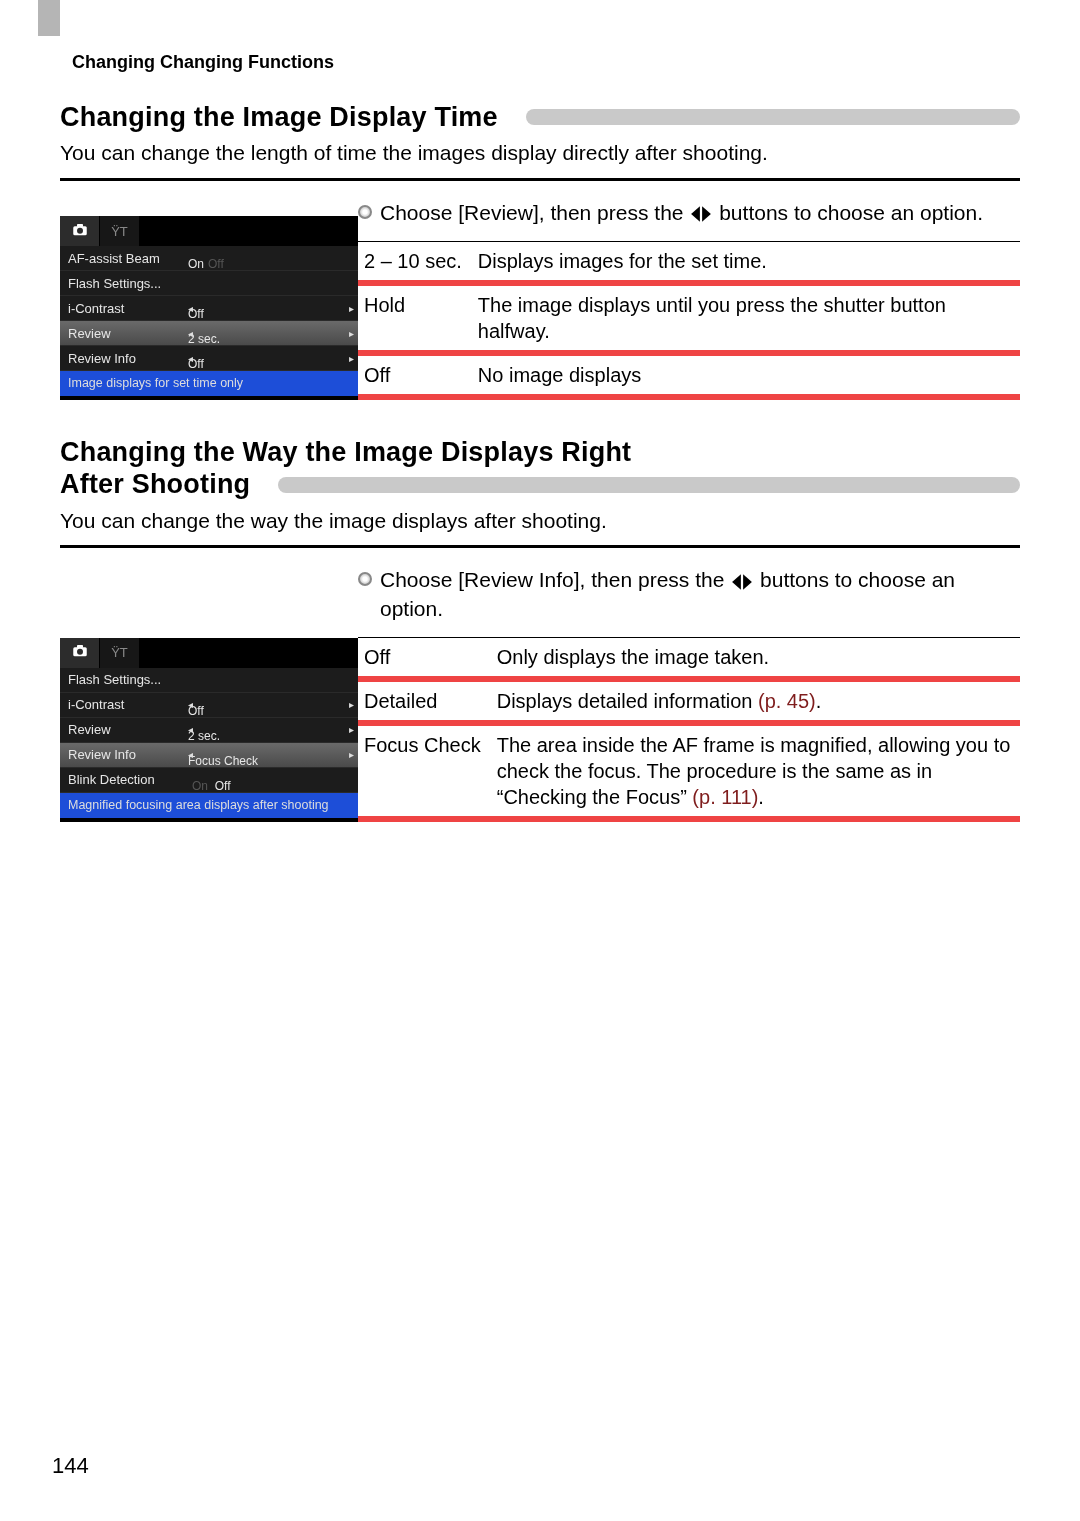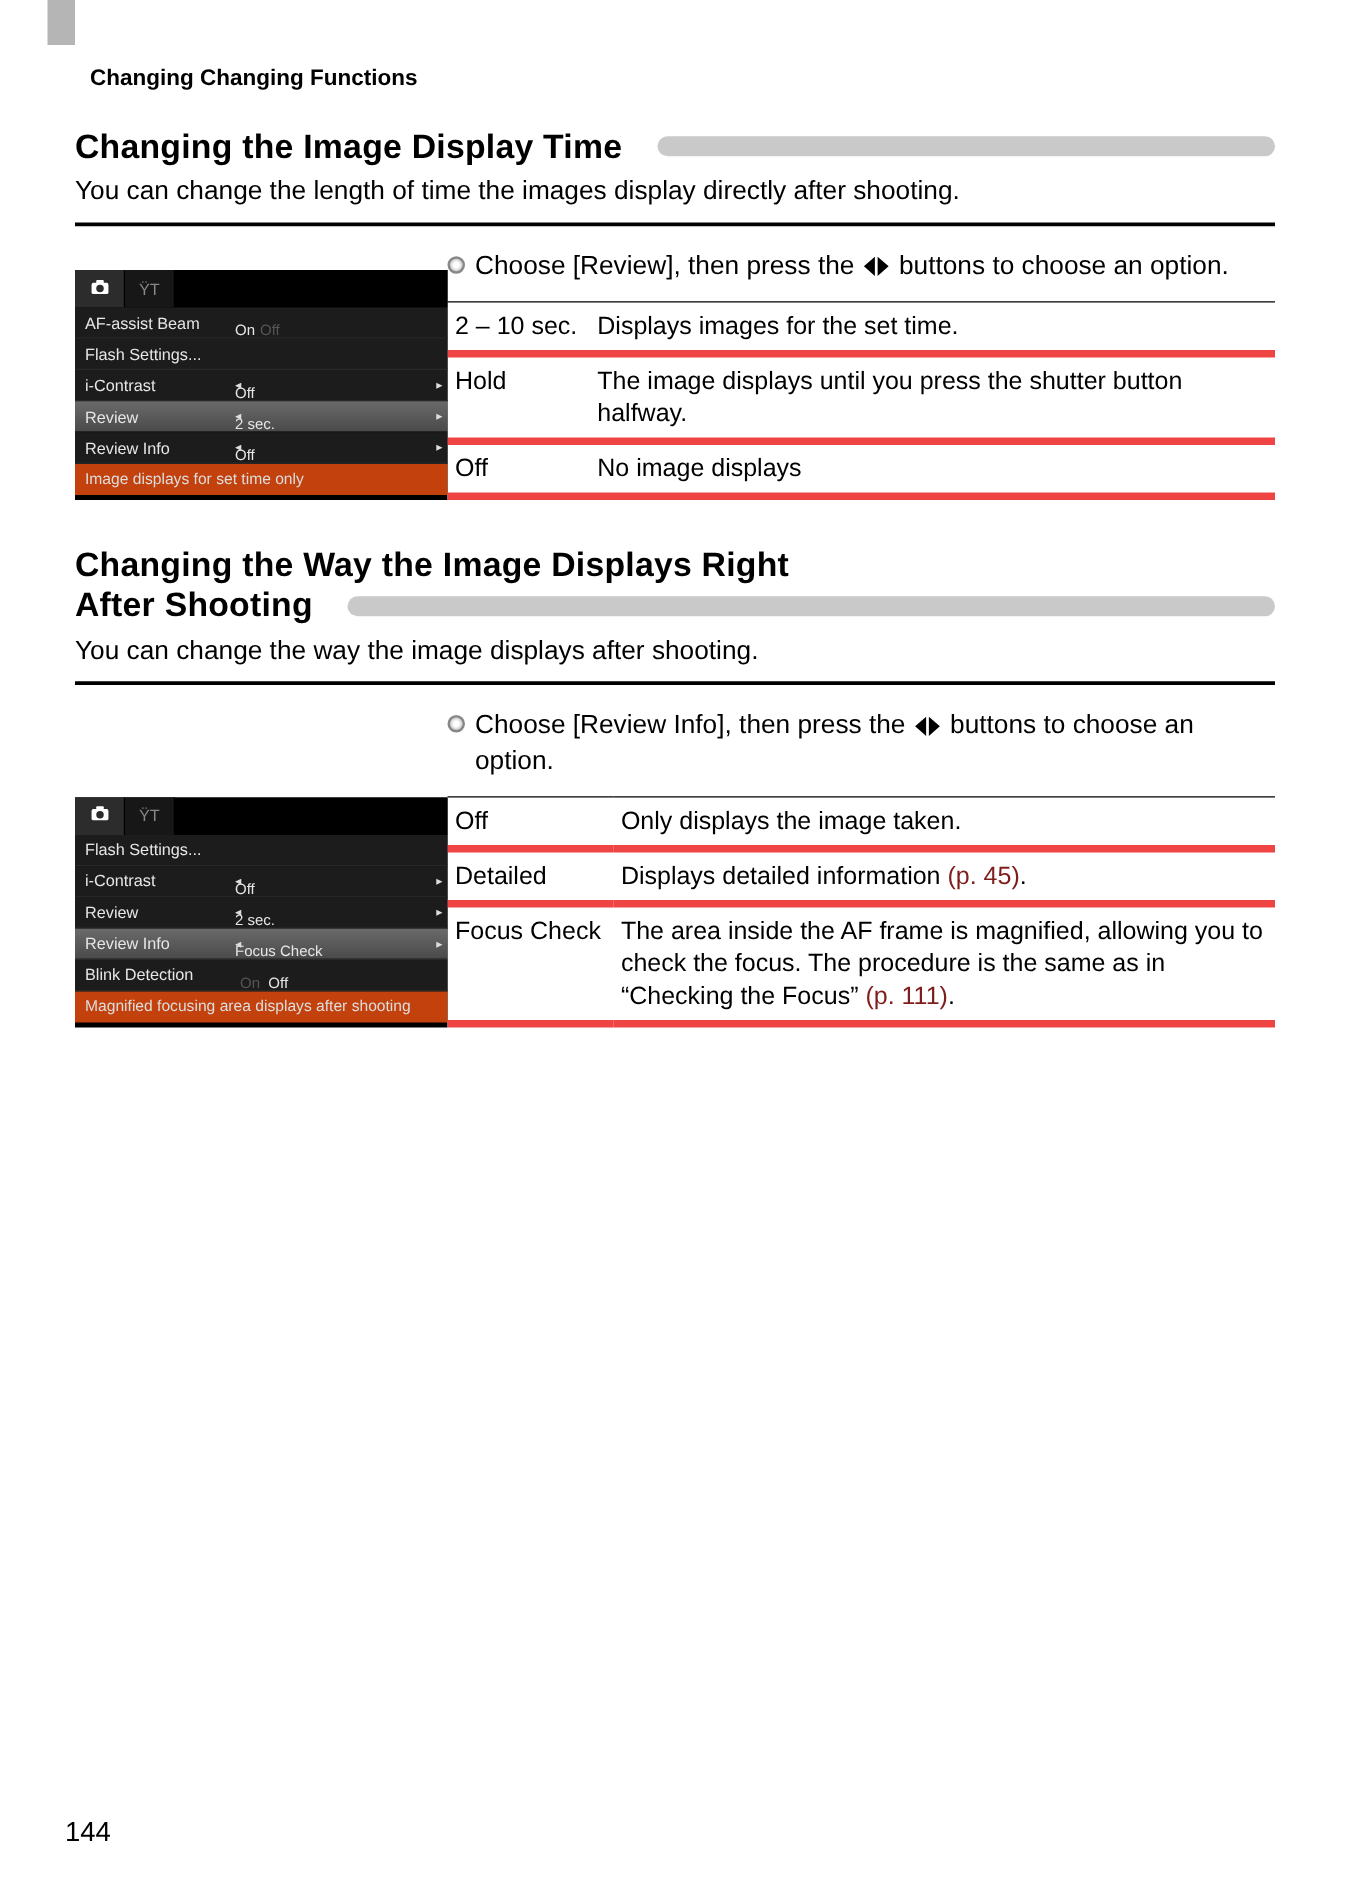--- a/index.html
+++ b/index.html
@@ -103,21 +103,21 @@
     position: absolute;
     font-size: 10px;
     color: #ddd;
   }
   .lcd-item .arrow-l { left: 128px; }
   .lcd-item .arrow-r { right: 4px; }
   .lcd-hint {
     font-size: 12.5px;
     color: #ddd;
     padding: 5px 8px 6px 8px;
-    background: #c2410c;
+    background: #1d4ed8;
   }
   .right-col { flex: 1; }
   .instruction {
     display: flex;
     gap: 8px;
     font-size: 21px;
     line-height: 1.35;
     margin-bottom: 14px;
   }
   .bullet-disc {

